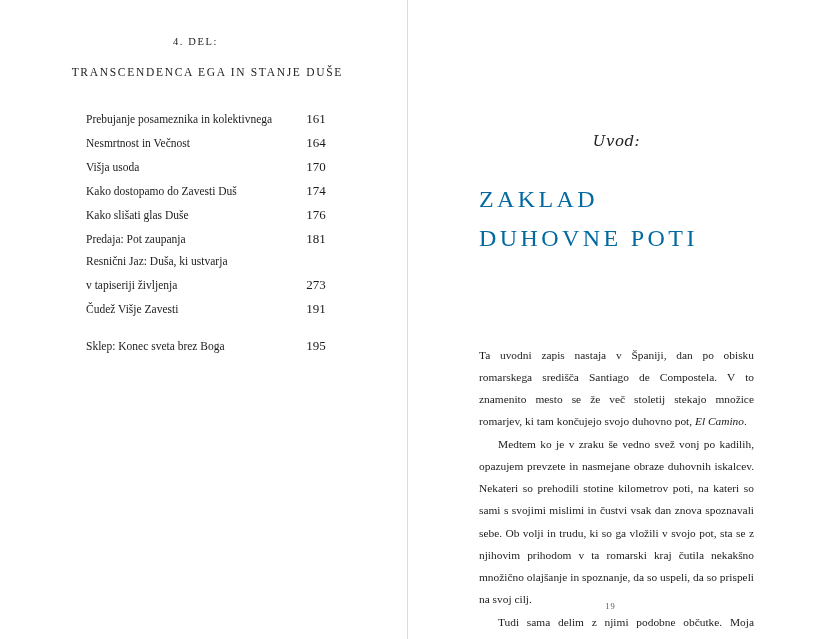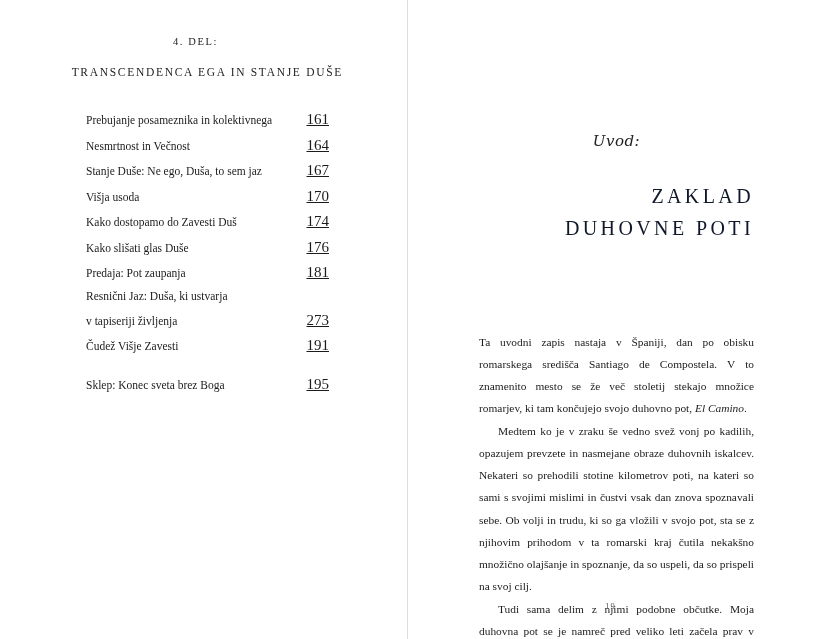--- a/index.html
+++ b/index.html
@@ -75,49 +75,48 @@
     margin-bottom: 10.5px;
     color: #1b1b1b;
   }
   .toc-label {
     flex: 1 1 auto;
     white-space: nowrap;
   }
   .toc-page {
     flex: 0 0 auto;
     width: 26px;
-    text-align: right;
-    font-size: 15px;
+    text-align: center;
+    font-size: 13px;
     color: #1b1b1b;
-    text-decoration: underline;
   }
   .toc-row.cont .toc-label { }
   .toc-gap { height: 13px; }
 
   
   .chapter {
     padding-left: 72px;
     padding-right: 60px;
   }
   .chap-kicker {
     margin-top: 132px;
     text-align: center;
     font-family: "DejaVu Serif", serif;
     font-style: italic;
     font-size: 15px;
     letter-spacing: 0.5px;
     color: #222;
   }
   .chap-title {
     margin-top: 30px;
-    text-align: right;
-    font-size: 20px;
+    text-align: left;
+    font-size: 24px;
     letter-spacing: 3.4px;
     line-height: 1.62;
-    color: #0f172a;
+    color: #0369a1;
   }
   .chap-body {
     margin-top: 86px;
     font-size: 11.4px;
     line-height: 1.95;
     color: #1b1b1b;
     text-align: justify;
   }
   .chap-body p {
     margin: 0;
@@ -158,24 +157,20 @@
       <div class="toc-row">
         <span class="toc-label">Prebujanje posameznika in kolektivnega</span>
         <span class="toc-page">161</span>
       </div>
 
       <div class="toc-row">
         <span class="toc-label">Nesmrtnost in Večnost</span>
         <span class="toc-page">164</span>
       </div>
 
-      <div class="toc-row">
-        <span class="toc-label">Stanje Duše: Ne ego, Duša, to sem jaz</span>
-        <span class="toc-page">167</span>
-      </div>
 
       <div class="toc-row">
         <span class="toc-label">Višja usoda</span>
         <span class="toc-page">170</span>
       </div>
 
       <div class="toc-row">
         <span class="toc-label">Kako dostopamo do Zavesti Duš</span>
         <span class="toc-page">174</span>
       </div>

